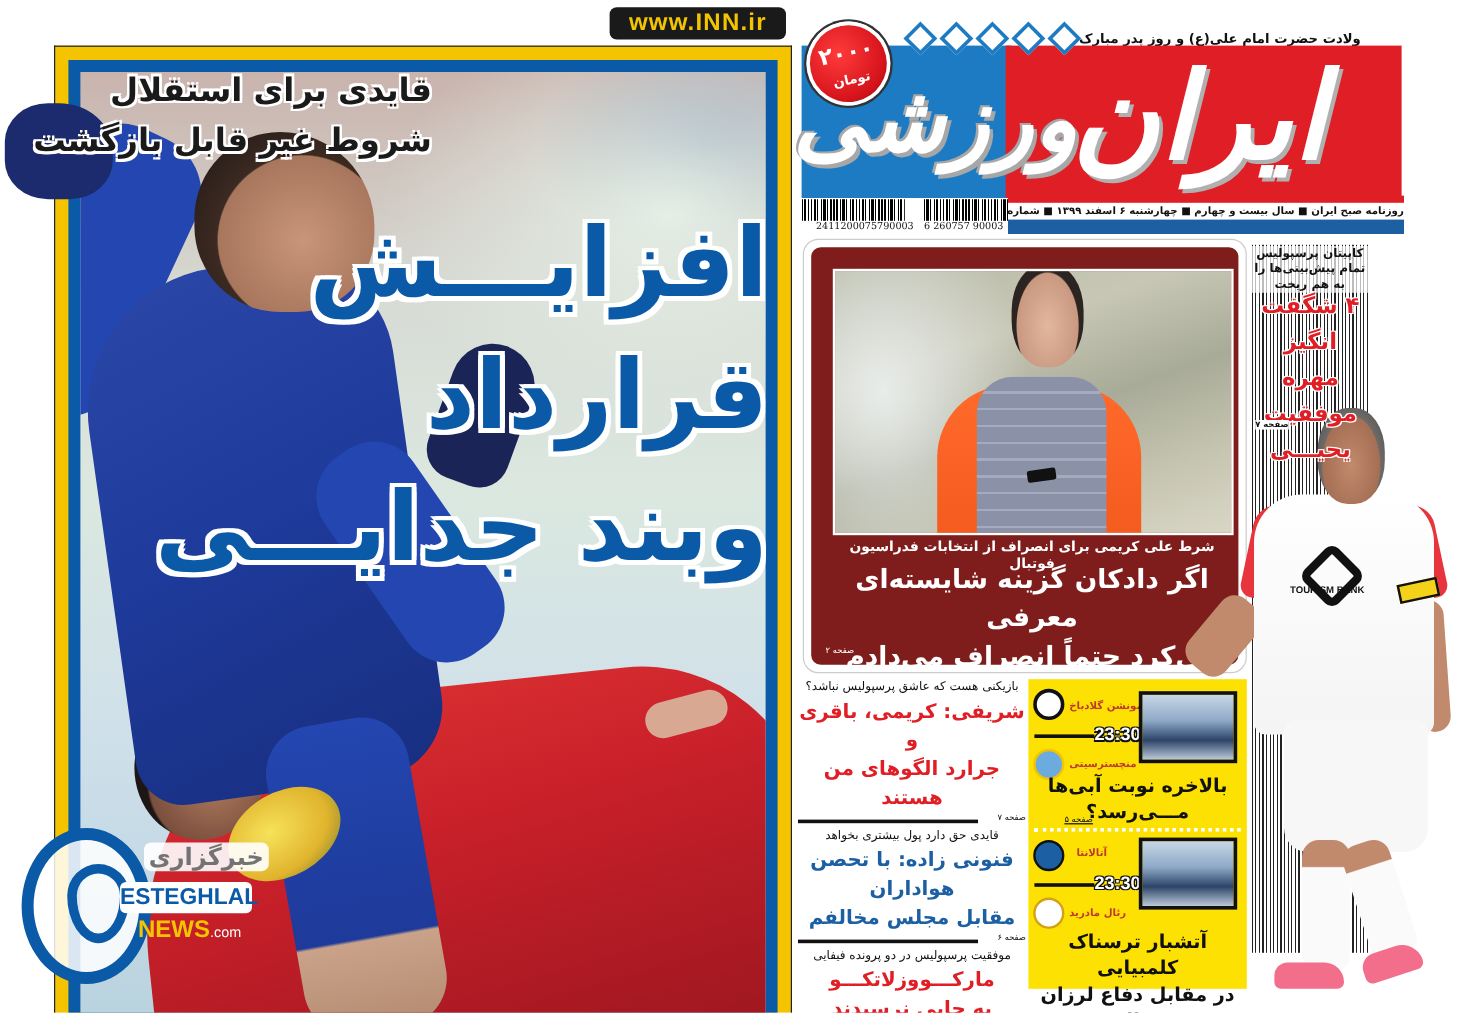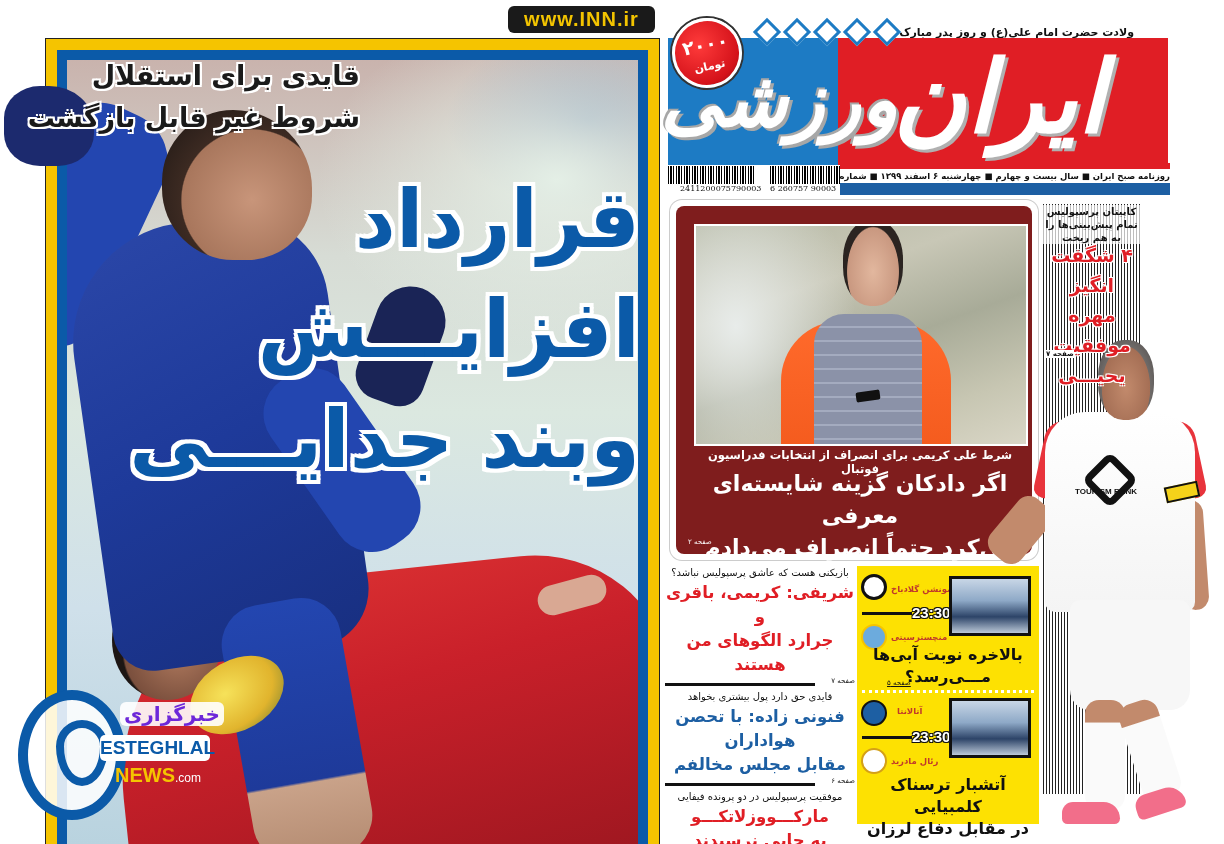--- a/index.html
+++ b/index.html
@@ -100,21 +100,21 @@
   .watermark { position: absolute; left: 0; top: 680px; width: 230px; height: 160px; }
   .wm-ball {
     position: absolute; left: 18px; top: 10px; width: 108px; height: 130px;
     border: 10px solid #0b5aa8; border-radius: 50%; background: rgba(255,255,255,0.85);
   }
   .wm-ball::before {
     content: ""; position: absolute; left: 28px; top: 20px; width: 36px; height: 50px;
     border: 8px solid #0b5aa8; border-radius: 50% 50% 50% 50% / 40% 40% 60% 60%;
   }
   .wm-persian {
-    position: absolute; left: 120px; top: 22px; color: #6d28d9; font-weight: bold; font-size: 20px;
+    position: absolute; left: 120px; top: 22px; color: #737373; font-weight: bold; font-size: 20px;
     direction: rtl; background: rgba(255,255,255,0.9); border-radius: 6px; padding: 0 4px; text-align: right;
   }
   .wm-esteghlal {
     position: absolute; left: 100px; top: 55px; width: 110px; height: 26px; background: #fff;
     border-radius: 5px; color: #0b5aa8; font-family: "Liberation Sans", sans-serif; font-weight: bold;
     font-size: 19px; text-align: center; line-height: 26px;
   }
   .wm-news {
     position: absolute; left: 115px; top: 84px; font-family: "Liberation Sans", sans-serif; font-weight: bold;
     font-size: 20px; color: #f5c400;
@@ -302,22 +302,22 @@
     </div>
   </div>
 </div>
 <div class="player-glove-left" style="position:absolute; left:4px; top:86px; width:90px; height:80px;"></div>
 
 <div class="kicker-text" style="position:absolute; left:0;">
   <div>قایدی برای استقلال</div>
   <div>شروط غیر قابل بازگشت</div>
 </div>
 <div class="main-headline" style="right:auto; left:120px;">
+  <div>افزایـــش</div>
   <div>قرارداد</div>
-  <div>افزایـــش</div>
   <div>وبند جدایـــی</div>
 </div>
 
 <div class="watermark">
   <div class="wm-ball"></div>
   <div class="wm-persian">خبرگزاری</div>
   <div class="wm-esteghlal">ESTEGHLAL</div>
   <div class="wm-news"><b>NEWS</b><span>.com</span></div>
 </div>
 

